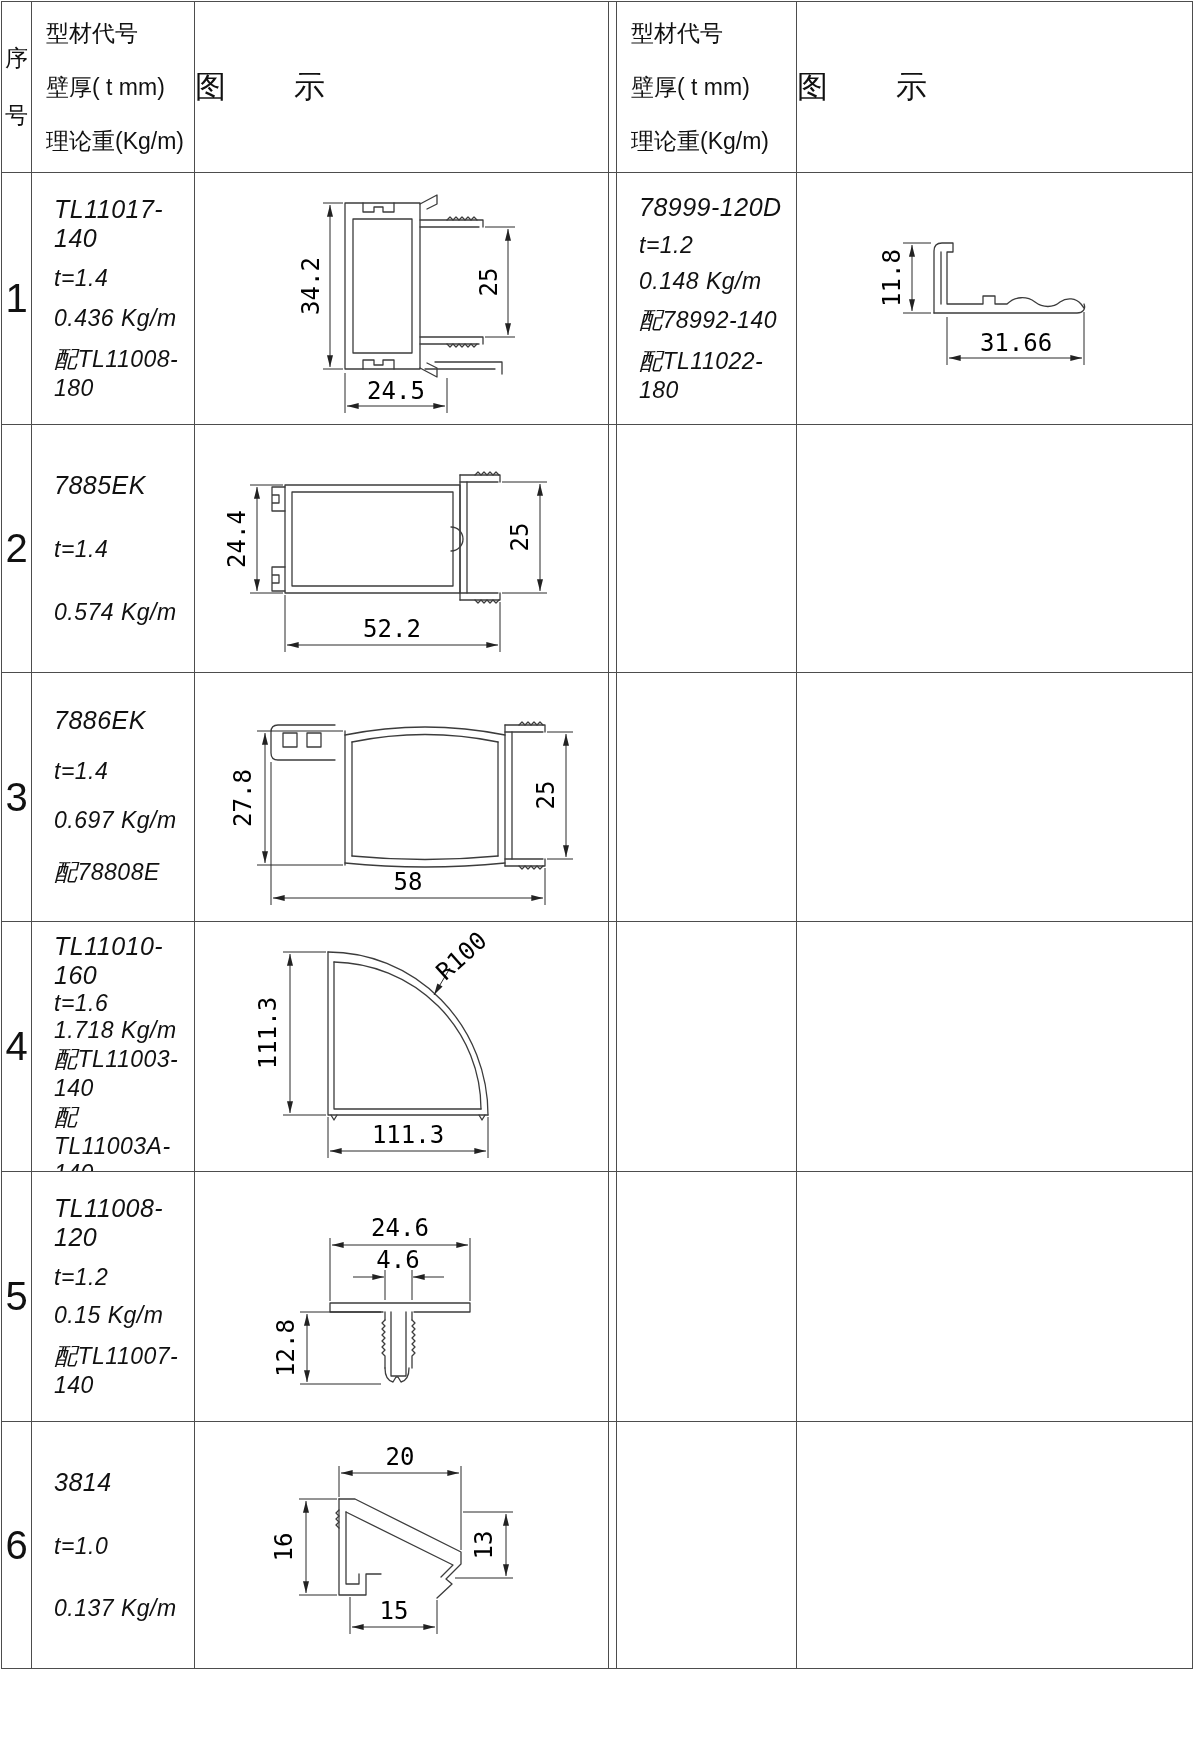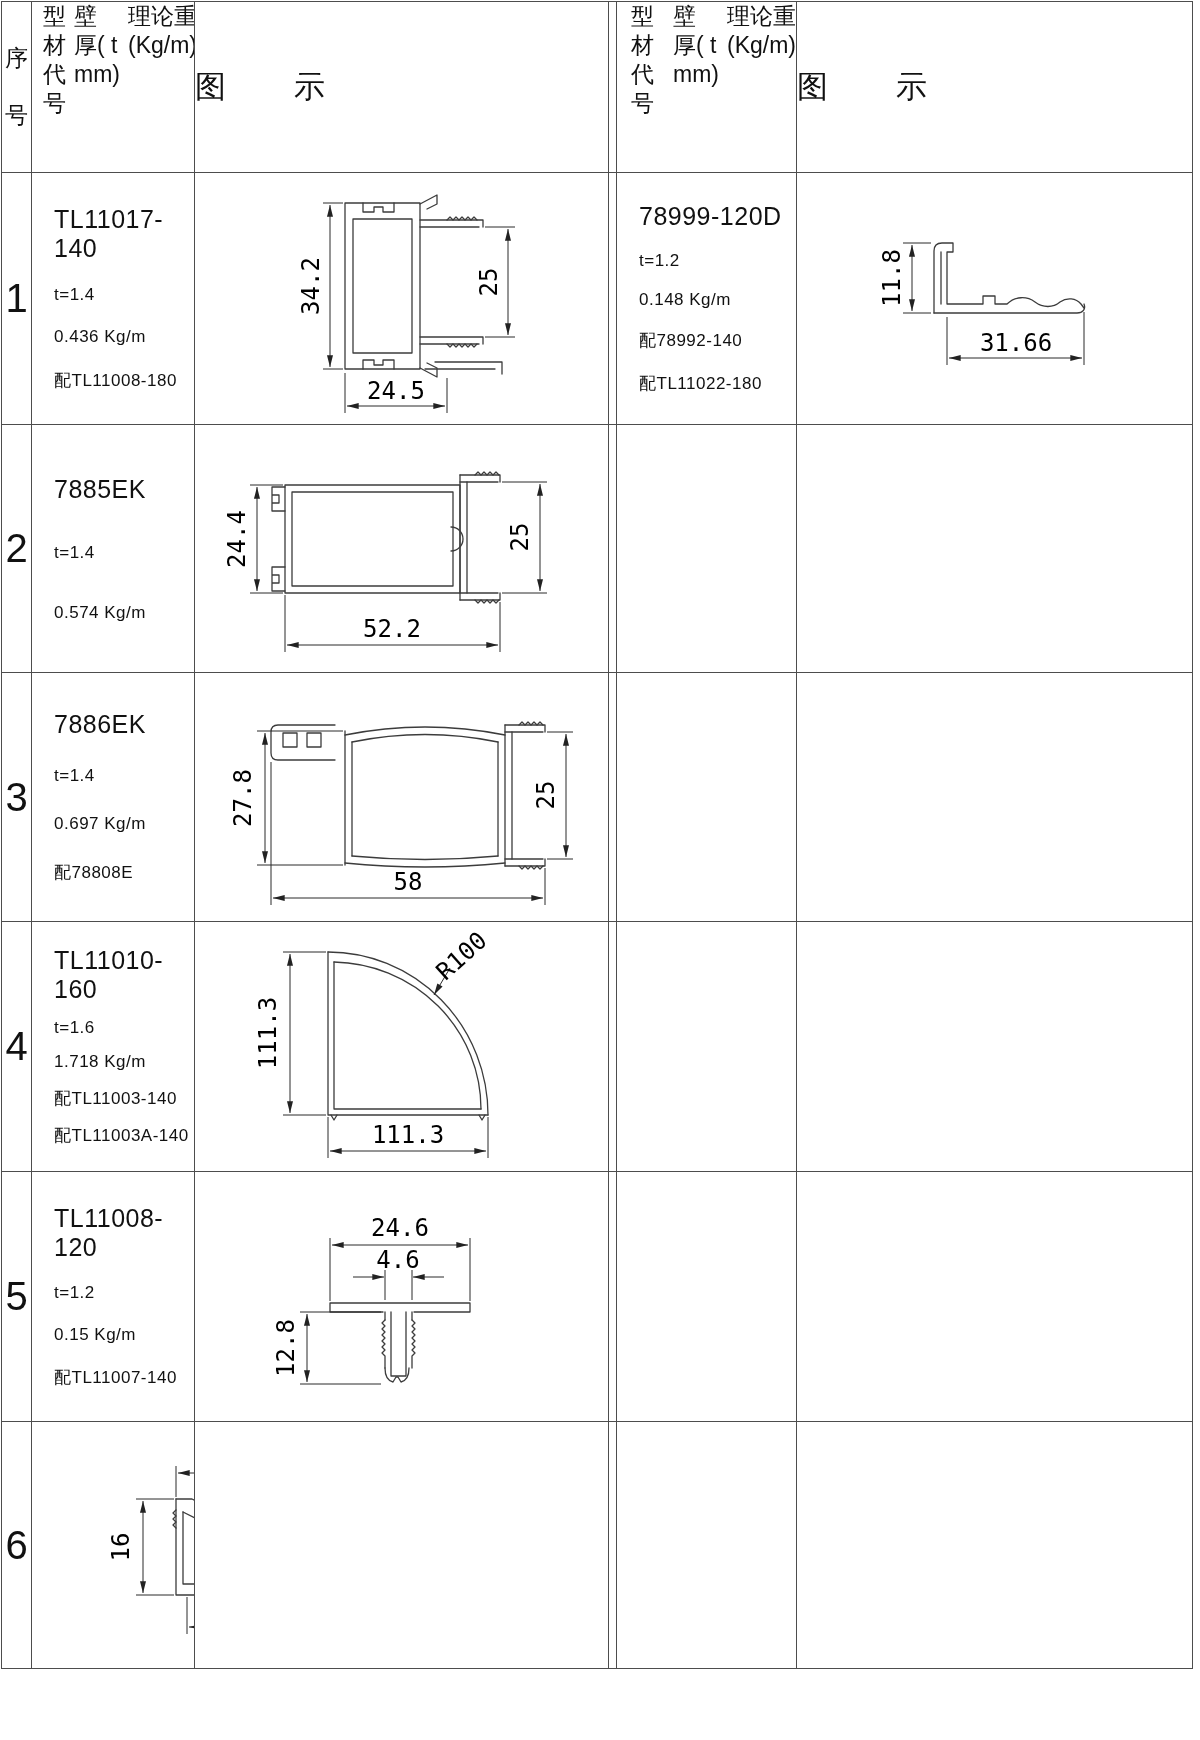--- a/index.html
+++ b/index.html
@@ -8,29 +8,29 @@
   .grid{position:absolute;left:1px;top:1px;width:1190px;height:1666px;
         display:grid;border:1px solid #4d4d4d;
         grid-template-columns:30px 163px 414px 8px 180px 395px;
         grid-template-rows:171px 252px 248px 249px 250px 250px 246px;}
   .grid>div{border-right:1px solid #4d4d4d;border-bottom:1px solid #4d4d4d;
         position:relative;overflow:hidden;background:#fff;}
   .grid>div:nth-child(6n){border-right:none;}
   .grid>div:nth-child(n+37){border-bottom:none;}
   .seq-head{display:flex;flex-direction:column;align-items:center;justify-content:center;
         gap:26px;font-size:23px;}
-  .info-head{display:flex;flex-direction:row;justify-content:center;gap:8px;
+  .info-head{display:flex;flex-direction:column;justify-content:center;gap:25px;
         padding-left:14px;font-size:23px;line-height:29px;}
   .diag-head{display:flex;align-items:center;font-size:31px;
         white-space:pre;letter-spacing:2px;}
   .numcell{display:flex;align-items:center;justify-content:center;font-size:40px;}
   .infocell{display:flex;flex-direction:column;justify-content:space-evenly;
-        padding:10px 4px 10px 22px;}
+        padding:10px 4px 10px 22px;font-style:italic;}
   .code{font-size:25px;letter-spacing:0.5px;}
-  .spec{font-size:17px;letter-spacing:0.5px;}
+  .spec{font-size:23px;letter-spacing:0.5px;}
   .drawcell svg{position:absolute;left:0;top:0;}
   .p{stroke:#3c3c3c;stroke-width:1.3;fill:none;stroke-linejoin:round;stroke-linecap:round;}
   .d{stroke:#2a2a2a;stroke-width:1;fill:none;}
   .dt{font-family:"DejaVu Sans Mono","Liberation Mono",monospace;font-size:24px;fill:#000;}
   .footer{position:absolute;left:0;top:1686px;width:100%;text-align:center;
         font-size:27px;font-weight:600;letter-spacing:1px;}
 </style>
 </head>
 <body>
 
@@ -255,20 +255,25 @@
         <text class="dt" transform="rotate(-90 99 176)" x="99" y="176" text-anchor="middle">12.8</text>
       </svg>
     </div>
     <div></div>
     <div></div>
     <div></div>
 
     <div class="numcell">
         <span>6</span>
       </div>
+    <div class="infocell">
+      <span class="code">3814</span>
+      <span class="spec">t=1.0</span>
+      <span class="spec">0.137 Kg/m</span>
+    </div>
     <div class="drawcell">
       <svg width="414" height="246" viewBox="0 0 414 246">
         <path class="p" d="M144,77 H160 L266,130 L266,142 L251,157 L257,162 L242,176"></path>
         <path class="p" d="M144,77 V173 H171 V152 H186"></path>
         <path class="p" d="M151,90 V162 M151,162 H164 V152"></path>
         <path class="p" d="M151,90 L258,143 L246,155"></path>
         <path class="p" d="M144,88 l-3,3 l3,3 l-3,3 l3,3 l-3,3 l3,3"></path>
         <path class="d" d="M144,75 V44 M266,128 V44"></path>
         <line class="d" x1="146" y1="51" x2="264" y2="51" marker-start="url(#arr)" marker-end="url(#arr)"></line>
         <text class="dt" x="205" y="43" text-anchor="middle">20</text>

